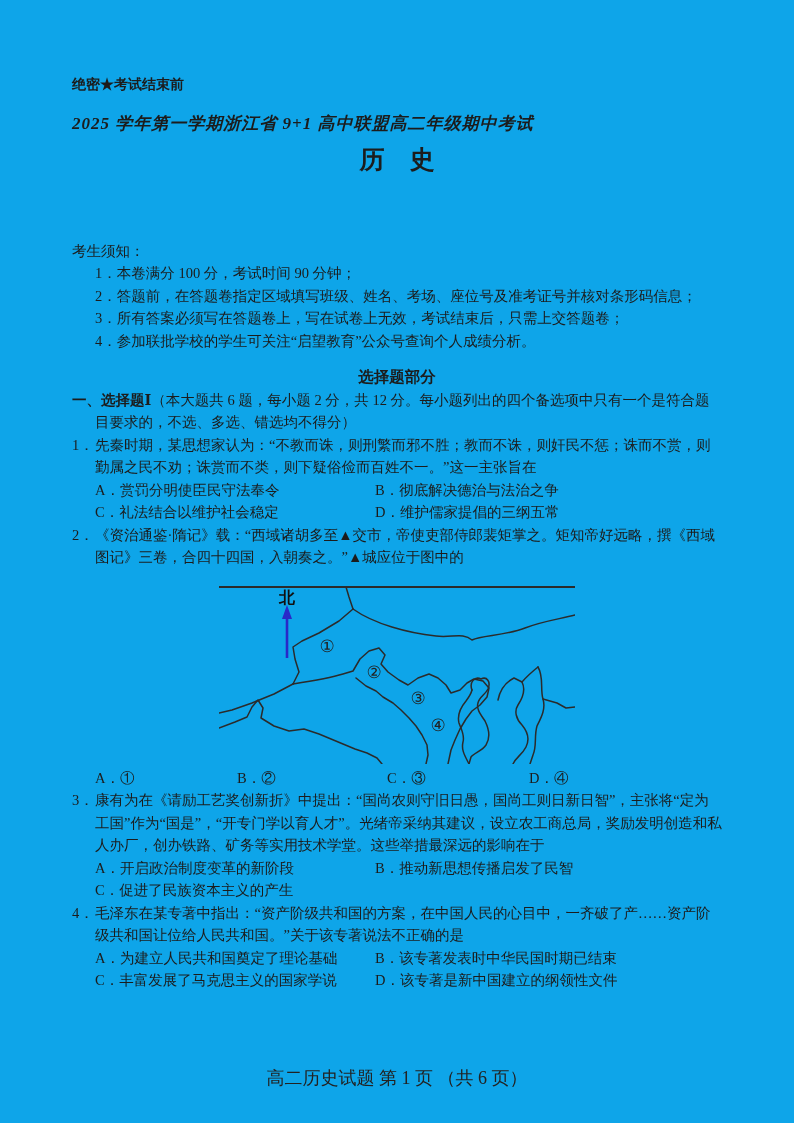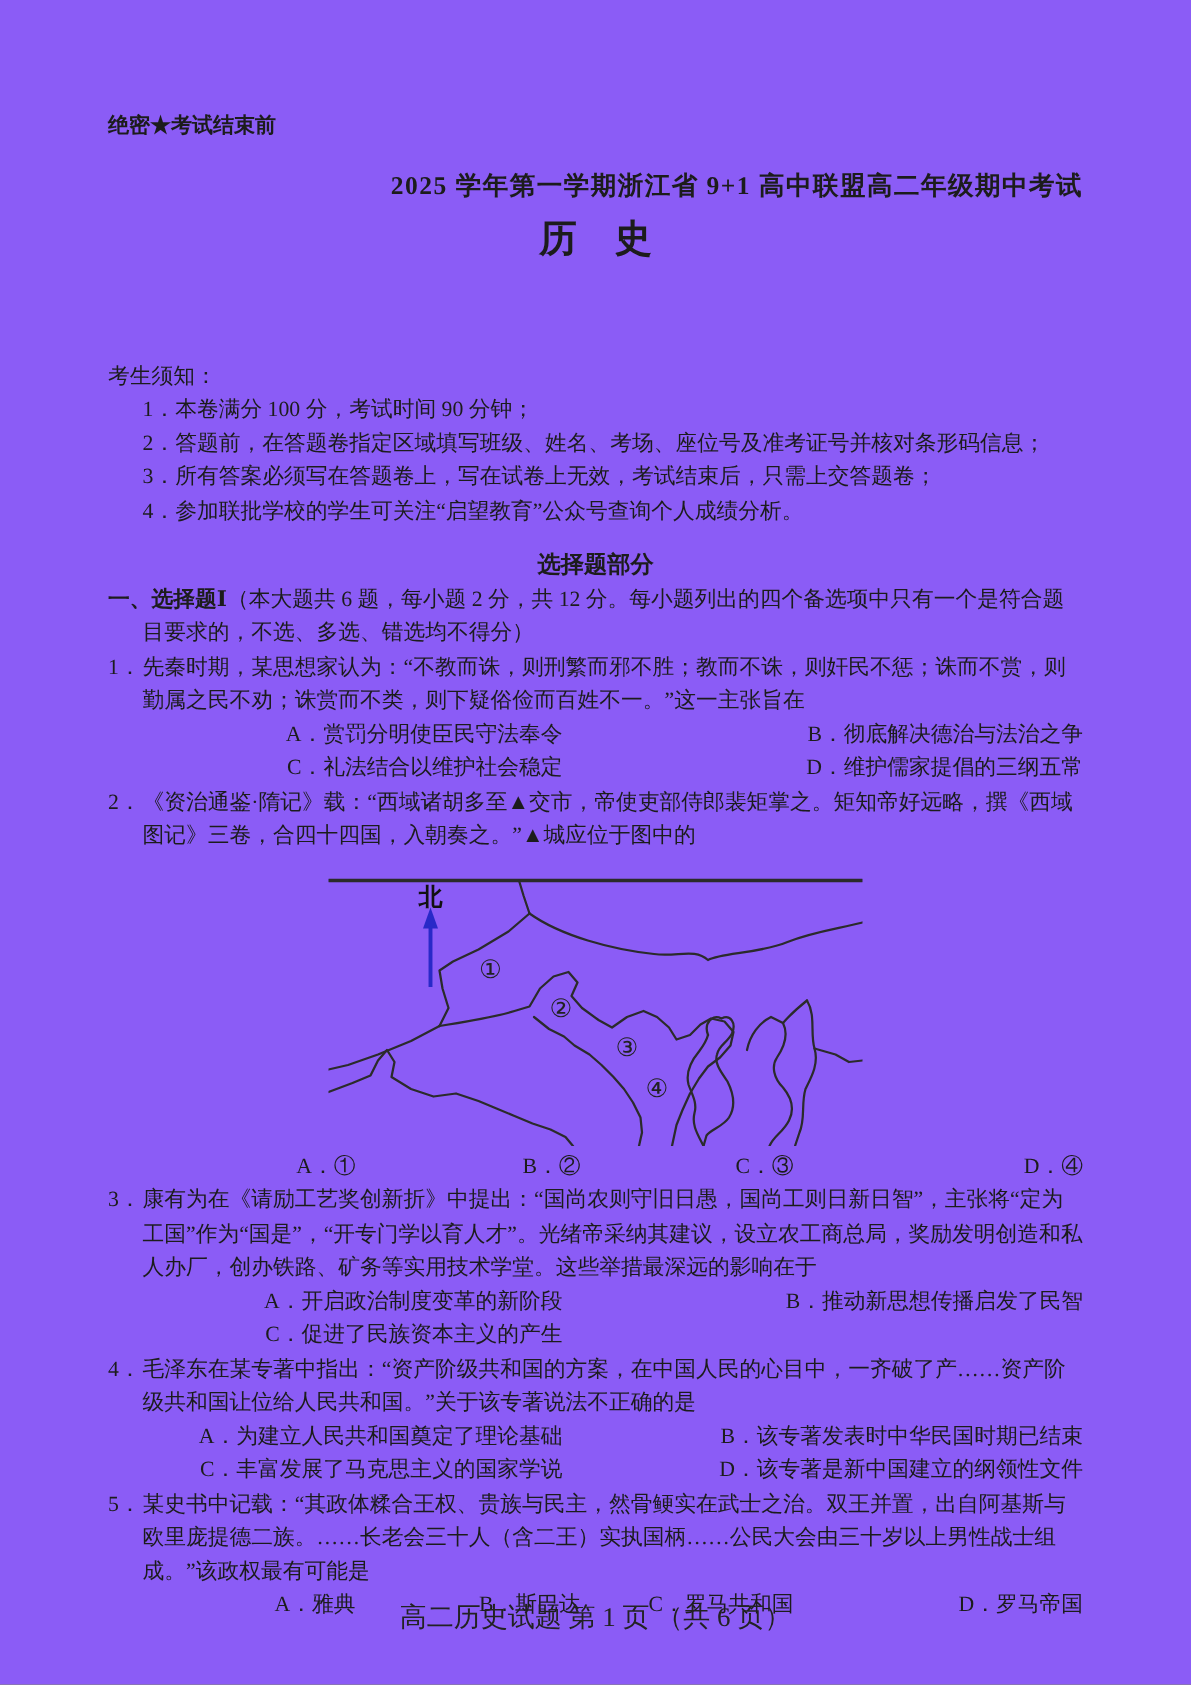--- a/index.html
+++ b/index.html
@@ -1,38 +1,38 @@
 <!DOCTYPE html>
 <html><head>
 <meta charset="utf-8">
 <style>
   html,body{margin:0;padding:0;background:#888;}
   .page{
     position:relative;
     width:794px;height:1123px;
     margin:0 auto;
-    background:#8b5cf6;
+    background:#0ea5e9;
     box-sizing:border-box;
     padding:74px 72px 0 72px;
     font-family:"Liberation Serif","DejaVu Serif",serif;
     font-size:14.5px;
     line-height:22.5px;
     color:#1c1c1c;
     overflow:hidden;
   }
   .secrecy{font-weight:bold;font-size:14px;}
-  .exam-title{margin-top:16px;text-align:right;font-size:17px;font-weight:bold;letter-spacing:1px;}
+  .exam-title{margin-top:16px;text-align:left;font-size:17px;font-weight:bold;letter-spacing:1px;font-style:italic;}
   .subject-title{margin-top:14px;text-align:center;font-size:25px;font-weight:bold;}
   .notice-heading{margin-top:68px;font-weight:normal;}
   .notice-list div{padding-left:23px;}
   .part-title{margin-top:14px;text-align:center;font-size:15.5px;font-weight:bold;}
   .hang{padding-left:23px;text-indent:-23px;}
   .group-heading b{font-weight:bold;}
   .q-num{display:inline-block;width:23px;text-indent:0;}
-  .q-options{display:grid;padding-left:23px;text-align:right;}
+  .q-options{display:grid;padding-left:23px;}
   .cols-2{grid-template-columns:280px 1fr;}
   .cols-4{grid-template-columns:142px 150px 142px 1fr;}
   .map-wrap{width:356px;margin:9px auto 3px auto;}
   .map-wrap svg{display:block;}
   .map-line{fill:none;stroke:#2b2b2b;stroke-width:1.5;stroke-linejoin:round;stroke-linecap:round;}
   .map-line.thick{stroke-width:2.2;}
   .marker{font-size:17px;fill:#222;text-anchor:middle;font-family:"Liberation Serif","DejaVu Serif",serif;}
   .north-text{font-size:16px;font-weight:bold;fill:#111;text-anchor:middle;
     font-family:"Liberation Serif","DejaVu Serif",serif;}
   .footer{position:absolute;left:0;right:0;bottom:34px;text-align:center;font-size:18px;color:#222;}
@@ -133,27 +133,16 @@
       <span class="q-num">4．</span><span>毛泽东在某专著中指出：“资产阶级共和国的方案，在中国人民的心目中，一齐破了产……资产阶级共和国让位给人民共和国。”关于该专著说法不正确的是</span>
     </div>
     <div class="q-options cols-2">
       <span>A．为建立人民共和国奠定了理论基础</span>
       <span>B．该专著发表时中华民国时期已结束</span>
       <span>C．丰富发展了马克思主义的国家学说</span>
       <span>D．该专著是新中国建立的纲领性文件</span>
     </div>
   </div>
 
-  <div class="question">
-    <div class="hang">
-      <span class="q-num">5．</span><span>某史书中记载：“其政体糅合王权、贵族与民主，然骨鲠实在武士之治。双王并置，出自阿基斯与欧里庞提德二族。……长老会三十人（含二王）实执国柄……公民大会由三十岁以上男性战士组成。”该政权最有可能是</span>
-    </div>
-    <div class="q-options cols-4">
-      <span>A．雅典</span>
-      <span>B．斯巴达</span>
-      <span>C．罗马共和国</span>
-      <span>D．罗马帝国</span>
-    </div>
-  </div>
 
   <div class="footer">高二历史试题 第 1 页 （共 6 页）</div>
 
 </div>
 
 </body></html>

